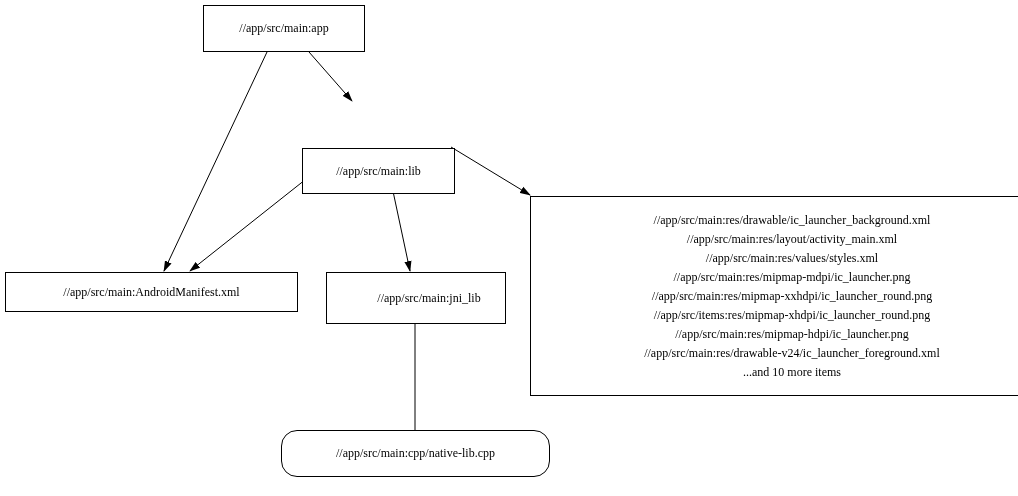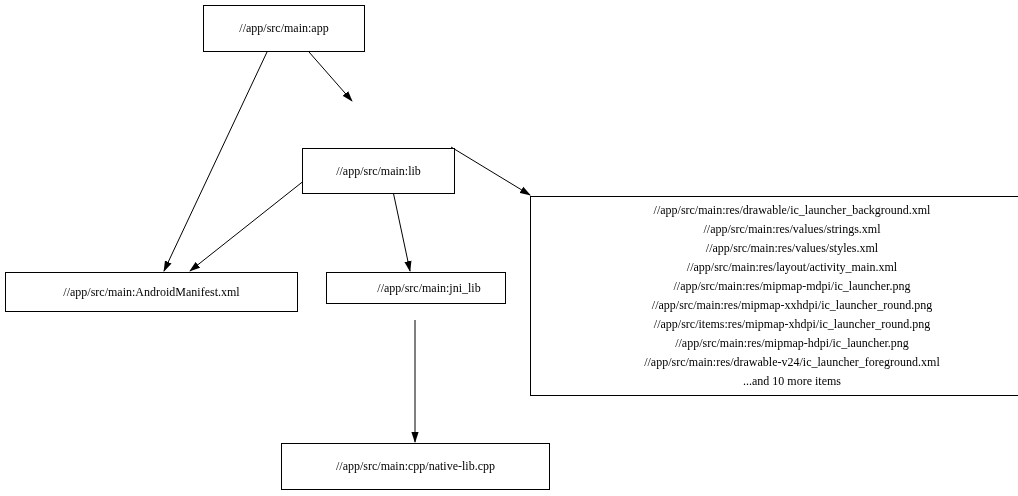--- a/index.html
+++ b/index.html
@@ -74,34 +74,33 @@
   </div>
 
   <div class="node" style="left:302px; top:103px; width:153px; height:46px;margin-top:45px;">
     <span>//app/src/main:lib</span>
   </div>
 
   <div class="node" style="left:5px; top:272px; width:293px; height:40px;">
     <span>//app/src/main:AndroidManifest.xml</span>
   </div>
 
-  <div class="node" style="left:326px; top:272px; width:180px; height:32px;padding-left:26px;">
+  <div class="node" style="left:326px; top:272px; width:180px; height:52px;padding-left:26px;">
     <span>//app/src/main:jni_lib</span>
   </div>
 
   <div class="node multiline" style="left:530px; top:196px; width:524px; height:200px;">
     <div>//app/src/main:res/drawable/ic_launcher_background.xml</div>
-    <div>//app/src/main:res/values/strings.xml</div>
+    <div>//app/src/main:res/layout/activity_main.xml</div>
     <div>//app/src/main:res/values/styles.xml</div>
-    <div>//app/src/main:res/layout/activity_main.xml</div>
     <div>//app/src/main:res/mipmap-mdpi/ic_launcher.png</div>
     <div>//app/src/main:res/mipmap-xxhdpi/ic_launcher_round.png</div>
     <div>//app/src/items:res/mipmap-xhdpi/ic_launcher_round.png</div>
     <div>//app/src/main:res/mipmap-hdpi/ic_launcher.png</div>
     <div>//app/src/main:res/drawable-v24/ic_launcher_foreground.xml</div>
     <div>...and 10 more items</div>
   </div>
 
-  <div class="node" style="left:281px; top:443px; width:269px; height:47px;">
+  <div class="node" style="left:281px; top:430px; width:269px; height:47px;border-radius:16px;">
     <span>//app/src/main:cpp/native-lib.cpp</span>
   </div>
 
 </div>
 
 </body></html>

